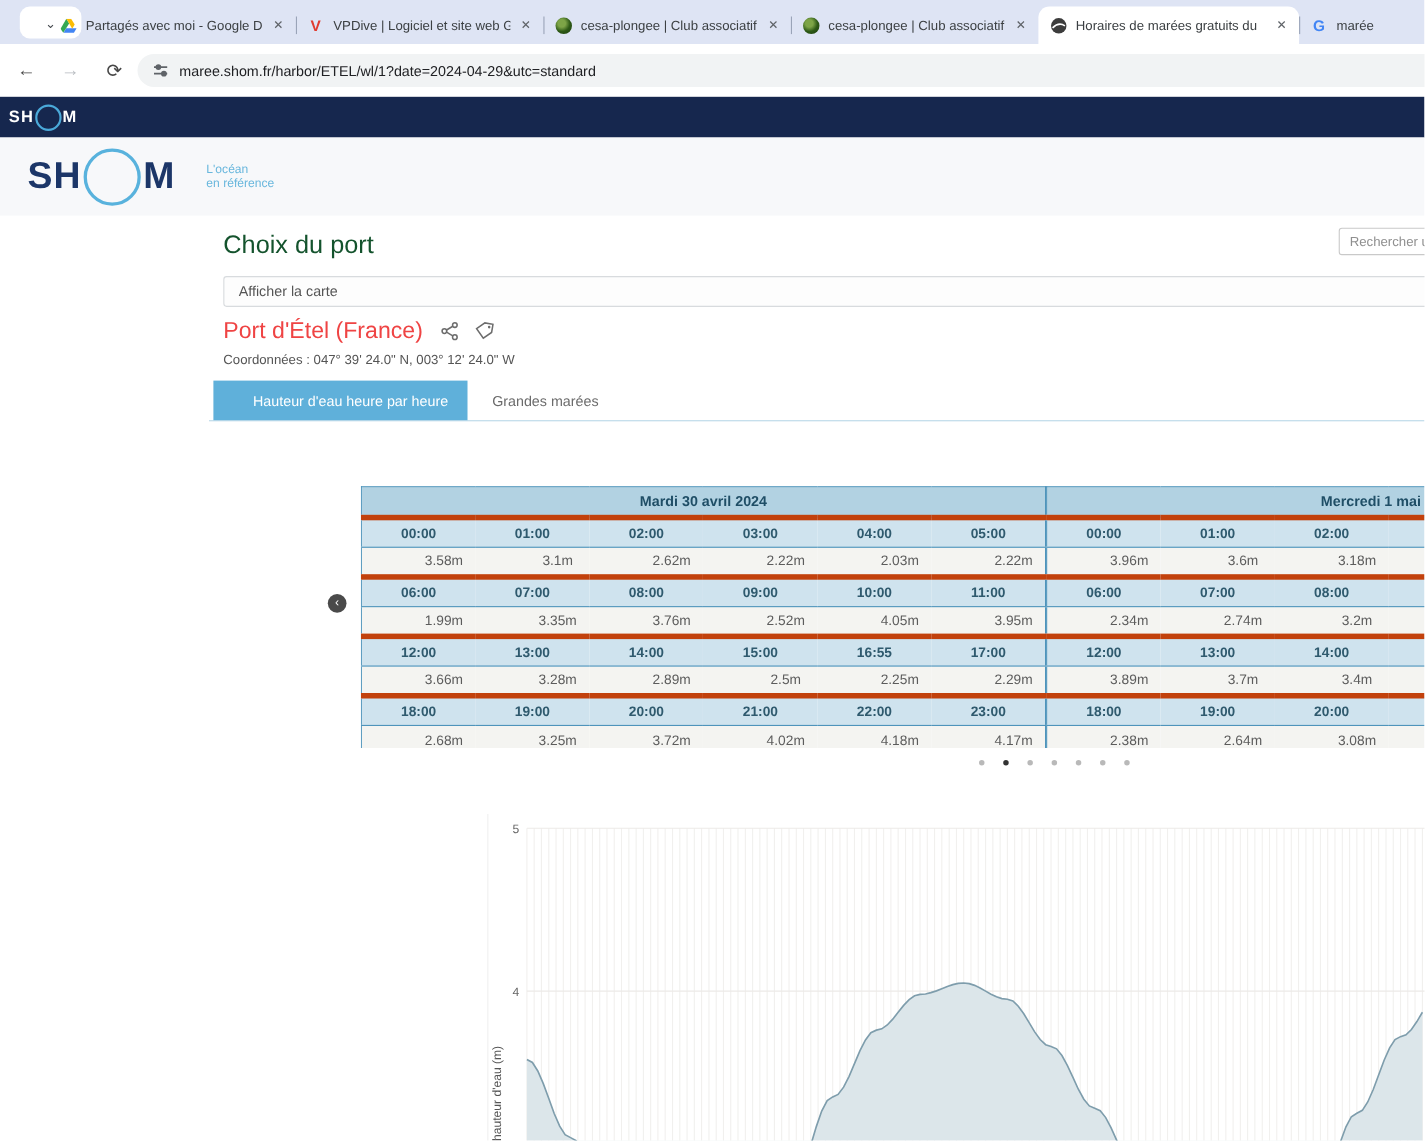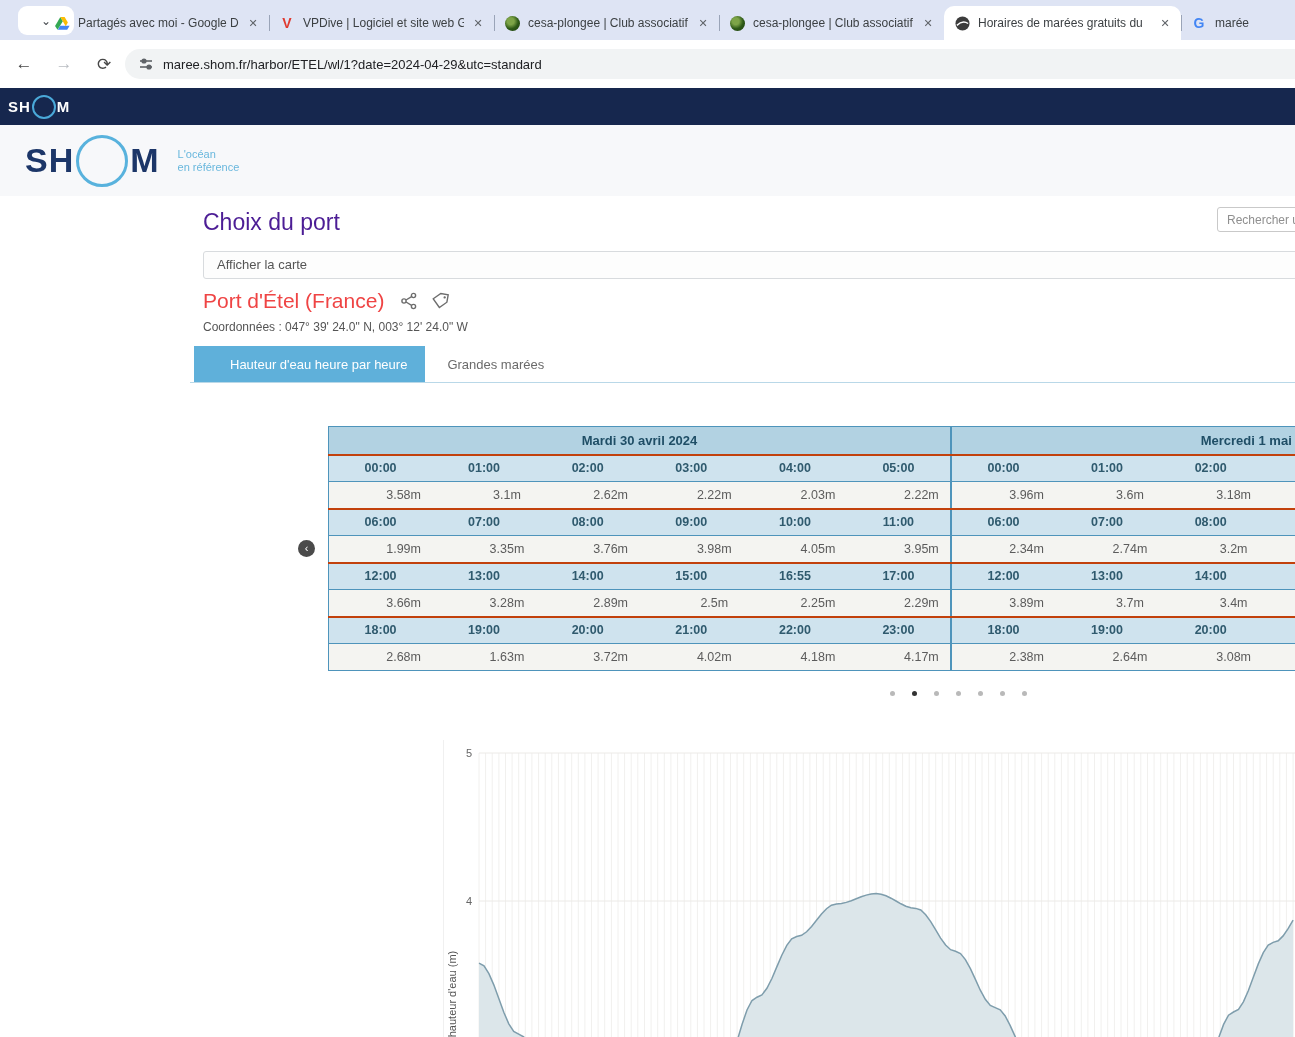--- a/index.html
+++ b/index.html
@@ -31,43 +31,43 @@
 
   
   .navybar { position:absolute; left:0; top:88px; width:1295px; height:37px; background:#16274e; display:flex; align-items:center; }
   .mini-logo { display:flex; align-items:center; margin-left:8px; }
   .mini-logo .txt { color:#fff; font-weight:bold; font-size:15px; letter-spacing:1px; }
   .mini-ring { width:24px; height:24px; border:2px solid #4aa9d9; border-radius:50%; margin:0 1px; }
   .band { position:absolute; left:0; top:125px; width:1295px; height:71px; background:#f7f8fa; display:flex; align-items:center; }
   .big-logo { display:flex; align-items:center; margin-left:25px; }
   .big-logo .txt { color:#1c3668; font-weight:bold; font-size:34px; letter-spacing:1px; }
   .big-ring { width:52px; height:52px; border:3px solid #58b2dd; border-radius:50%; margin:0 2px; }
-  .tagline { margin-left:18px; font-size:11px; line-height:13px; color:#69b7dd; }
-
-  
-  .page-title { position:absolute; left:203px; top:209px; font-size:23px; color:#4c1d95; }
+  .tagline { margin-left:28px; font-size:11px; line-height:13px; color:#69b7dd; }
+
+  
+  .page-title { position:absolute; left:203px; top:209px; font-size:23px; color:#14532d; }
   .port-search { position:absolute; left:1217px; top:207px; width:220px; height:25px; border:1px solid #c9c9c9; border-radius:3px; padding:0 9px; font-size:12px; color:#333; font-family:"Liberation Sans",sans-serif; }
   .port-search::placeholder { color:#8f8f8f; }
   .map-toggle { position:absolute; left:203px; top:251px; width:1200px; height:28px; border:1px solid #d8dbde; border-radius:3px; background:#fdfdfd; font-size:13px; color:#555; line-height:26px; padding-left:13px; cursor:pointer; }
   .port-name { position:absolute; left:203px; top:289px; font-size:21px; color:#ef4444; display:flex; align-items:center; }
   .port-icons { display:inline-flex; gap:13px; margin-left:16px; }
   .port-icons svg { cursor:pointer; }
   .coords { position:absolute; left:203px; top:320px; font-size:12px; color:#555; }
 
   .site-tabs { position:absolute; left:190px; top:346px; width:1105px; height:37px; display:flex; border-bottom:1px solid #b9d8e8; }
   .site-tab { height:36px; padding:0 18px; display:flex; align-items:center; font-size:13px; color:#6b6b6b; cursor:pointer; }
   .site-tab.active { background:#5fb0da; color:#fff; margin:0 4px;padding-left:36px; }
 
   
   .carousel { position:absolute; left:328px; top:426px; width:967px; height:254px; overflow:hidden; }
-  .track { display:flex; }
+  .track { display:flex;margin-top:16px; }
   table.tide-table { border-collapse:collapse; table-layout:fixed; width:623px; flex:0 0 623px; border:1px solid #4e94bb; }
   table.tide-table th { height:28px; background:#b2d2e2; color:#1f4e66; font-size:13px; font-weight:600; border-bottom:1px solid #4e94bb; }
   table.tide-table td { width:103.8px; height:27px; text-align:center; font-size:12.5px; }
-  tr.time-row td { background:#cfe3ee; color:#2f5a6e; font-weight:600; border-top:2px solid #c2410c; }
+  tr.time-row td { background:#cfe3ee; color:#2f5a6e; font-weight:600; border-top:5px solid #c2410c; }
   tr.height-row td { background:#f4f4f1; color:#5c5c5c; border-top:1px solid #4e94bb;padding-left:46px; }
   .prev-btn { position:absolute; left:298px; top:540px; width:17px; height:17px; border-radius:50%; background:#4a4a4a; color:#fff; font-size:11px; line-height:16px; text-align:center; cursor:pointer; }
   .dots { position:absolute; left:890px; top:691px; display:flex; gap:17px; align-items:center; }
   .dot { width:5px; height:5px; border-radius:50%; background:#b9b9b9; cursor:pointer; }
   .dot.on { background:#333; }
 
   
   .chart-panel { position:absolute; left:443px; top:740px; width:852px; height:297px; background:#fff; border-left:1px solid #f0f0f0; }
   .chart-ylabel { position:absolute; left:-112px; top:248px; width:240px; text-align:center; transform:rotate(-90deg); transform-origin:center; font-size:11px; color:#555; }
 </style>
@@ -228,21 +228,21 @@
             <td>07:00</td>
             <td>08:00</td>
             <td>09:00</td>
             <td>10:00</td>
             <td>11:00</td>
           </tr>
           <tr class="height-row">
             <td>1.99m</td>
             <td>3.35m</td>
             <td>3.76m</td>
-            <td>3.98m</td>
+            <td>2.52m</td>
             <td>4.05m</td>
             <td>3.95m</td>
           </tr>
           <tr class="time-row">
             <td>12:00</td>
             <td>13:00</td>
             <td>14:00</td>
             <td>15:00</td>
             <td>16:55</td>
             <td>17:00</td>
@@ -258,21 +258,21 @@
           <tr class="time-row">
             <td>18:00</td>
             <td>19:00</td>
             <td>20:00</td>
             <td>21:00</td>
             <td>22:00</td>
             <td>23:00</td>
           </tr>
           <tr class="height-row">
             <td>2.68m</td>
-            <td>1.63m</td>
+            <td>3.25m</td>
             <td>3.72m</td>
             <td>4.02m</td>
             <td>4.18m</td>
             <td>4.17m</td>
           </tr>
         </tbody>
       </table>
       <table class="tide-table">
         <thead>
           <tr>

